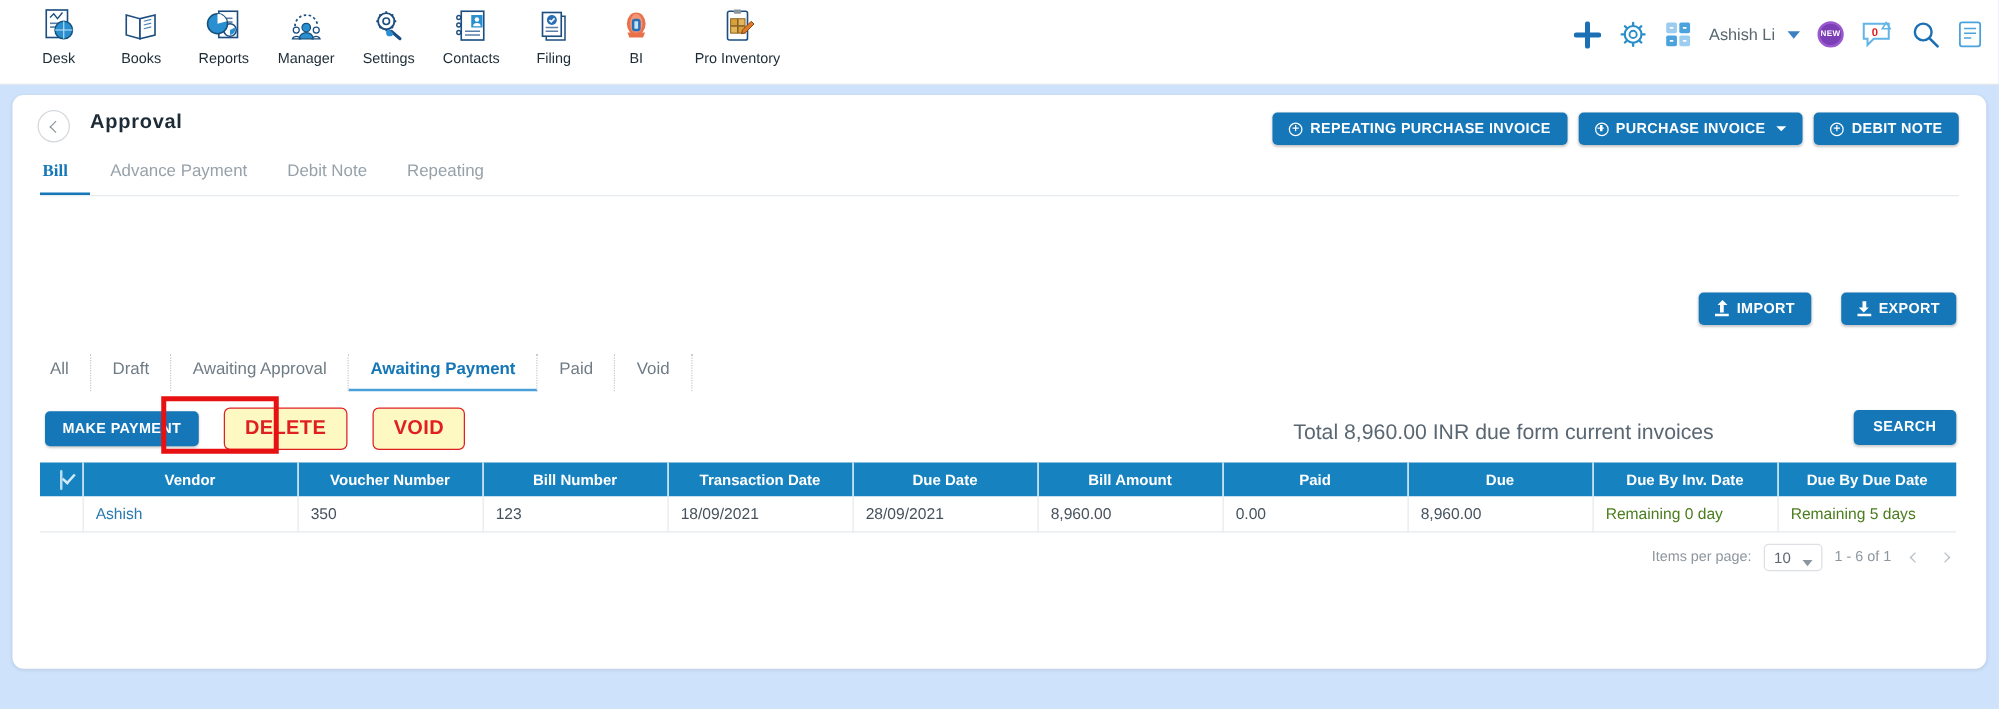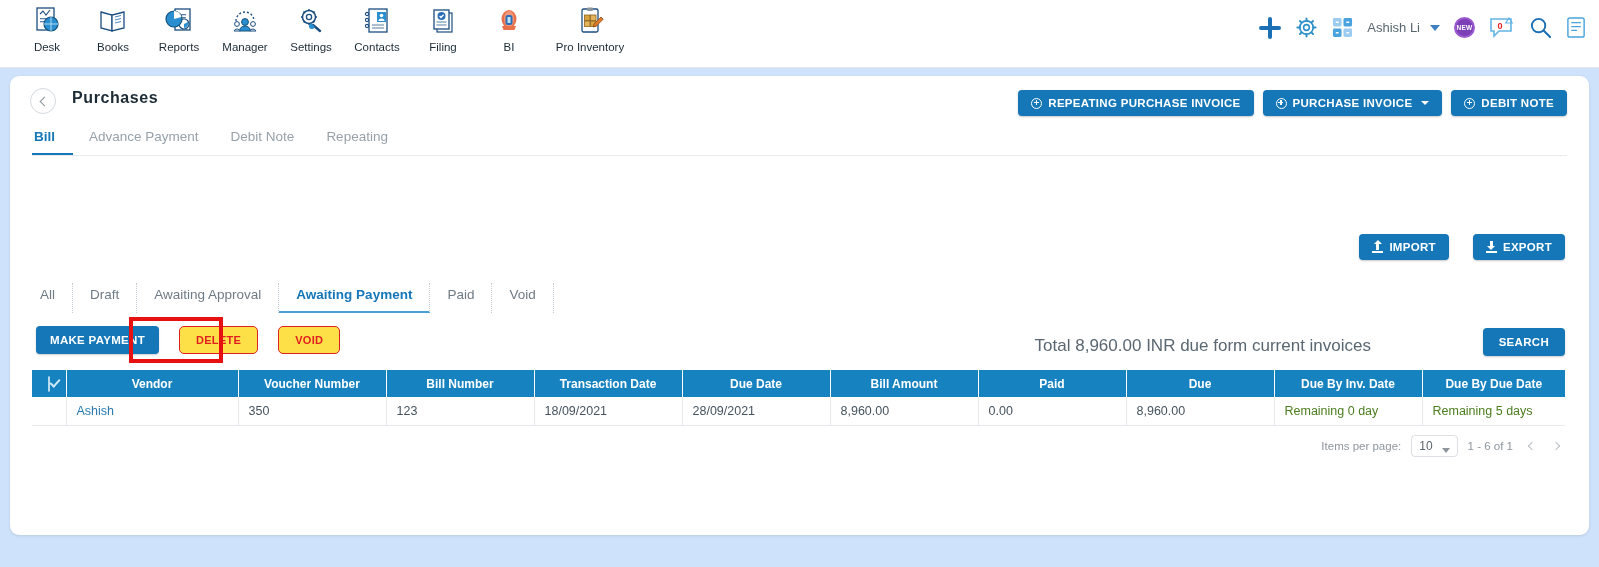--- a/index.html
+++ b/index.html
@@ -153,21 +153,21 @@
     position: absolute; left: 22px; top: 48px;
     display: flex; gap: 0px;
     border-bottom: 1px solid #e8ebee;
     width: 1535px;
   }
   .tab {
     font-size: 13.5px; color: #97a1aa;
     padding: 5px 16px 9px 16px;
     cursor: pointer; white-space: nowrap;
   }
-  .tab:first-child { padding-left: 2px; padding-right: 18px; }
+  .tab:first-child { padding-left: 2px; padding-right: 18px; font-family: Liberation Serif, serif; }
   .tab.active {
     color: #1577b8; font-weight: bold;
     border-bottom: 2.5px solid #1577b8;
   }
 
   
   .ie-row {
     position: absolute; right: 24px; top: 158px;
     display: flex; gap: 24px;
   }
@@ -213,23 +213,23 @@
     position: absolute; left: 26px; top: 250px;
     display: flex; align-items: center; gap: 20px;
   }
   .btn-makepay {
     background: #1577b8; color: #fff;
     font-size: 11.5px; font-weight: bold; letter-spacing: .3px;
     padding: 8px 14px; border-radius: 4px;
     box-shadow: 0 1px 2px rgba(0,0,0,.2);
   }
   .btn-red-outline {
-    background: #fde047; color: #e02020;
+    background: #fef9c3; color: #e02020;
     border: 1.4px solid #e02020;
-    font-size: 11px; font-weight: bold; letter-spacing: .3px;
+    font-size: 16px; font-weight: bold; letter-spacing: .3px;
     padding: 7px 16px; border-radius: 5px;
   }
   .annot-box {
     position: absolute;
     left: 119px; top: 241px;
     width: 94px; height: 46px;
     border: 4px solid #e81111;
     pointer-events: none;
   }
 
@@ -523,21 +523,21 @@
     </span>
   </div>
 </div>
 
 <div class="card">
 
   <div class="card-head">
     <div class="backbtn">
       <span></span>
     </div>
-    <div class="page-title">Purchases</div>
+    <div class="page-title">Approval</div>
 
     <div class="head-actions">
       <button class="btn btn-blue">
         <span class="plus-circle"></span>
         <span>REPEATING PURCHASE INVOICE</span>
       </button>
       <button class="btn btn-blue">
         <span class="plus-circle"></span>
         <span>PURCHASE INVOICE</span>
         <span class="caret-sm"></span>

